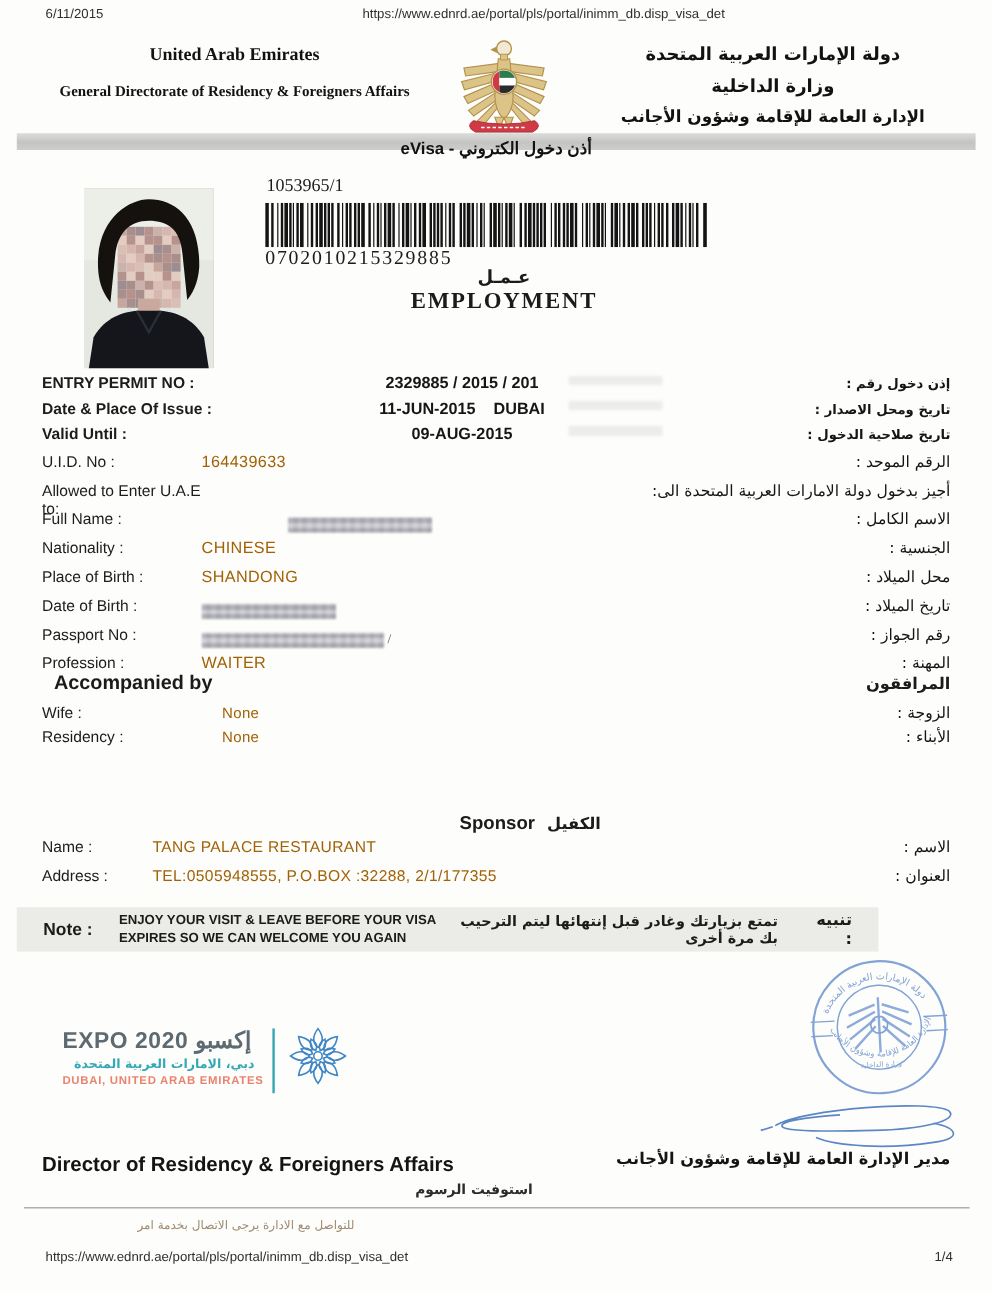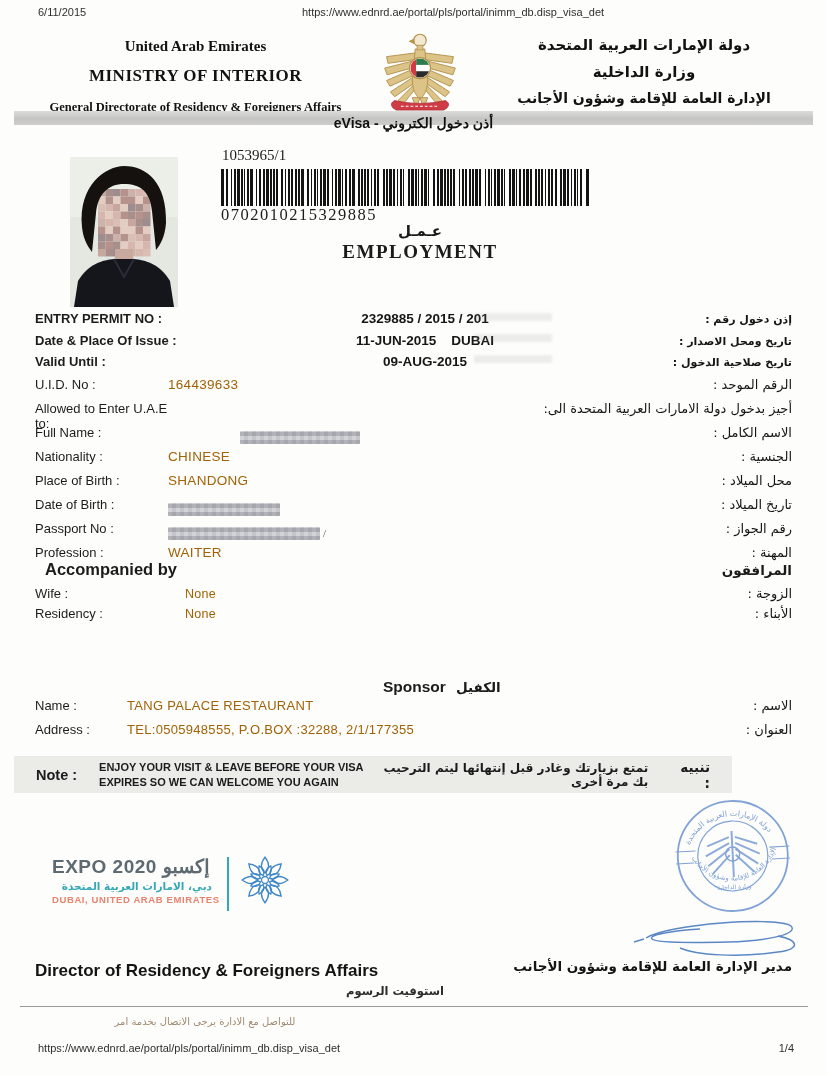--- a/index.html
+++ b/index.html
@@ -37,21 +37,21 @@
                font-size:16.5px;letter-spacing:1.5px;}
   .vtype{position:absolute;left:295px;top:222px;width:250px;text-align:center;}
   .vtype .ar{font-family:"DejaVu Sans",sans-serif;font-weight:bold;font-size:15px;direction:rtl;}
   .vtype .en{font-family:"Liberation Serif",serif;font-weight:bold;font-size:19px;letter-spacing:1.5px;margin-top:1px;}
 
   
   .rows{position:absolute;left:35px;right:35px;}
   #permit-rows{top:311px;}
   #person-rows{top:377px;}
   .frow{display:flex;align-items:baseline;}
-  #permit-rows .frow{height:21.5px;gap:40px;}
+  #permit-rows .frow{height:21.5px;}
   #person-rows .frow{height:24px;}
   .flabel{font-size:13px;color:#1c1c1c;flex:0 0 auto;}
   #permit-rows .flabel{width:245px;font-weight:bold;font-size:13px;}
   #person-rows .flabel{width:133px;}
   .vbold{width:210px;text-align:center;font-weight:bold;font-size:13.5px;white-space:pre;color:#161616;}
   .vserif{font-family:Liberation Sans, sans-serif;font-size:13.5px;letter-spacing:.3px;color:#a16207;}
   .far{margin-left:auto;direction:rtl;font-family:"DejaVu Sans",sans-serif;font-size:13px;color:#151515;}
   #permit-rows .far{font-weight:bold;font-size:11px;}
   .redact{display:inline-block;align-self:center;height:13px;border-radius:1px;filter:blur(.7px);
           background-image:repeating-linear-gradient(0deg,rgba(150,150,158,.55) 0 4px,rgba(210,210,215,.5) 4px 8px),
@@ -114,21 +114,20 @@
 </head>
 <body>
 
 <div class="page">
 
   <div class="print-date">6/11/2015</div>
   <div class="print-url-top">https://www.ednrd.ae/portal/pls/portal/inimm_db.disp_visa_det</div>
 
   <div class="hdr-en">
     <div class="l1">United Arab Emirates</div>
-    <div class="l2">MINISTRY OF INTERIOR</div>
     <div class="l3">General Directorate of Residency &amp; Foreigners Affairs</div>
   </div>
 
   <div class="emblem">
     <svg width="96" height="84" viewBox="0 0 100 88">
       <g stroke="#b3924a" stroke-width="1" fill="#dcc489">
         <path d="M46 26 L15 30 L16.5 37 L46 33 Z"></path>
         <path d="M45 34 L13 42 L15.5 49 L45 41 Z"></path>
         <path d="M45 42 L15 55 L18.5 61 L45 49 Z"></path>
         <path d="M45 50 L19 67 L23.5 72 L45 57 Z"></path>

